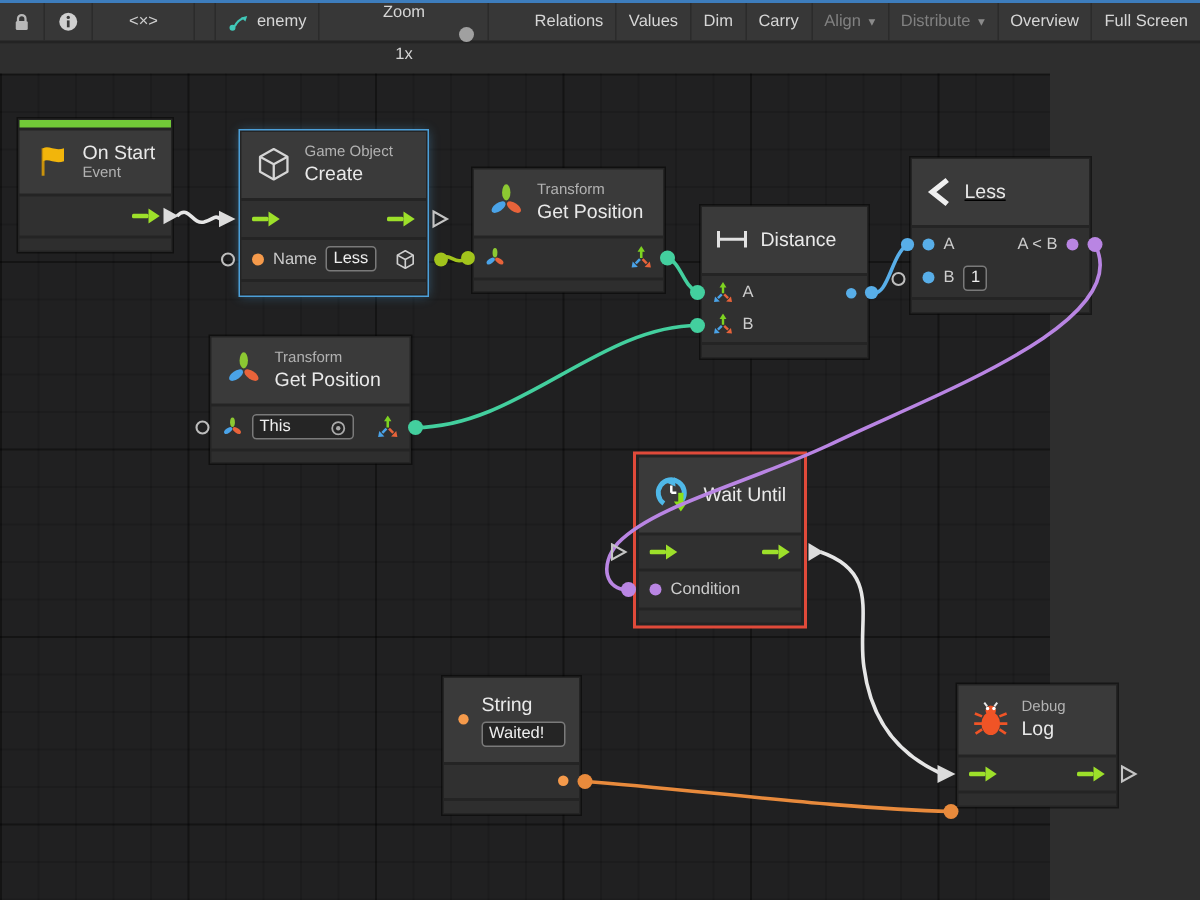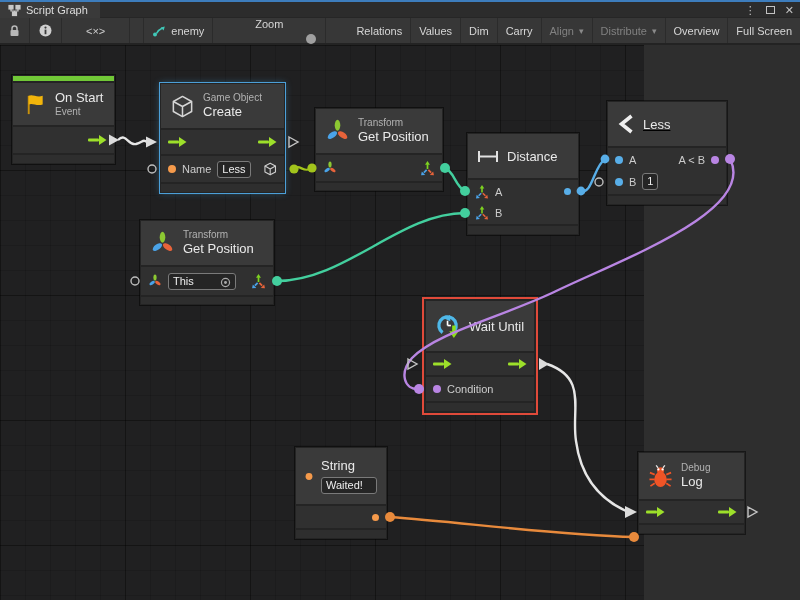--- a/index.html
+++ b/index.html
@@ -22,27 +22,27 @@
   .tb.icon-only { padding:0 9px; }
   .tb.disabled { color:#818181; }
   .tb-gap { width:14px; border-right:1px solid #2b2b2b; }
   .zoomwrap { display:flex; align-items:center; gap:8px; padding:0 12px; border-right:1px solid #2b2b2b;flex-direction:column; }
   .slider { position:relative; width:88px; height:2px; background:#707070; border-radius:1px; }
   .knob { position:absolute; right:-3px; top:-4px; width:10px; height:10px; border-radius:50%; background:#a0a0a0; }
   .tb-right { margin-left:auto; display:flex; align-items:stretch; }
   .caret { font-size:9px; color:#8a8a8a; }
 
   
-  .canvas { position:relative; width:644px; height:555px; background-color:#202021;
+  .canvas { position:relative; width:700px; height:555px; background-color:#202021;
     background-image:
       linear-gradient(rgba(0,0,0,.30) 1px, transparent 1px),
       linear-gradient(90deg, rgba(0,0,0,.30) 1px, transparent 1px),
       linear-gradient(rgba(0,0,0,.13) 1px, transparent 1px),
       linear-gradient(90deg, rgba(0,0,0,.13) 1px, transparent 1px);
-    background-size:125px 125px,125px 125px,25px 25px,25px 25px; }
+    background-size:125px 125px,125px 125px,25px 25px,25px 25px;margin-top:20px; }
   .wires { position:absolute; left:0; top:0; z-index:5; pointer-events:none; }
 
   
   .node { position:absolute; z-index:2; background:#242424; padding:1px; box-shadow:0 0 0 1px rgba(0,0,0,.5); }
   .node.selected { box-shadow:0 0 0 1px #4c9fd8, 0 0 7px rgba(76,159,216,.45); }
   .node.flagged { padding:2px; box-shadow:0 0 0 2px #e04a3a; }
   .sec { background:#303030; margin-bottom:2px; }
   .sec:last-child { margin-bottom:0; }
   .topbar { height:5px; background:#71c837; margin-bottom:2px; }
   .head { background:#3a3a3a; display:flex; align-items:center; gap:8px; padding:0 9px; }
@@ -62,39 +62,20 @@
   .field.tiny { padding:1px 4px; min-width:14px; text-align:center; }
   .objfield { display:flex; align-items:flex-end; justify-content:space-between; width:68px; }
   .flowarrow { flex:none; }
 </style>
 </head>
 <body>
 
 <div class="win">
 
   <div class="topline"></div>
-  <div class="titlebar">
-    <div class="tab">
-      <svg width="13" height="13" viewBox="0 0 13 13">
-        <g fill="none" stroke="#c8c8c8" stroke-width="1.2">
-          <rect x="1" y="1.5" width="4" height="3.5" fill="#c8c8c8"></rect>
-          <rect x="8" y="1.5" width="4" height="3.5" fill="#c8c8c8"></rect>
-          <rect x="4.5" y="8" width="4" height="3.5" fill="#c8c8c8"></rect>
-          <path d="M3 5v2h7V5 M6.5 7v1"></path>
-        </g>
-      </svg>
-      <span>Script Graph</span>
-    </div>
-    <div class="tab-rest"></div>
-    <div class="winctl">
-      <span class="glyph">⋮</span>
-      <span class="maxbox"></span>
-      <span class="glyph">✕</span>
-    </div>
-  </div>
 
   <div class="toolbar">
     <div class="tb icon-only">
       <svg width="11" height="13" viewBox="0 0 11 13">
         <path d="M3 6V4.5a2.5 2.5 0 0 1 5 0V6" fill="none" stroke="#b8b8b8" stroke-width="1.5"></path>
         <rect x="1.5" y="6" width="8" height="6" rx="1" fill="#b8b8b8"></rect>
       </svg>
     </div>
     <div class="tb icon-only">
       <svg width="13" height="13" viewBox="0 0 13 13">

